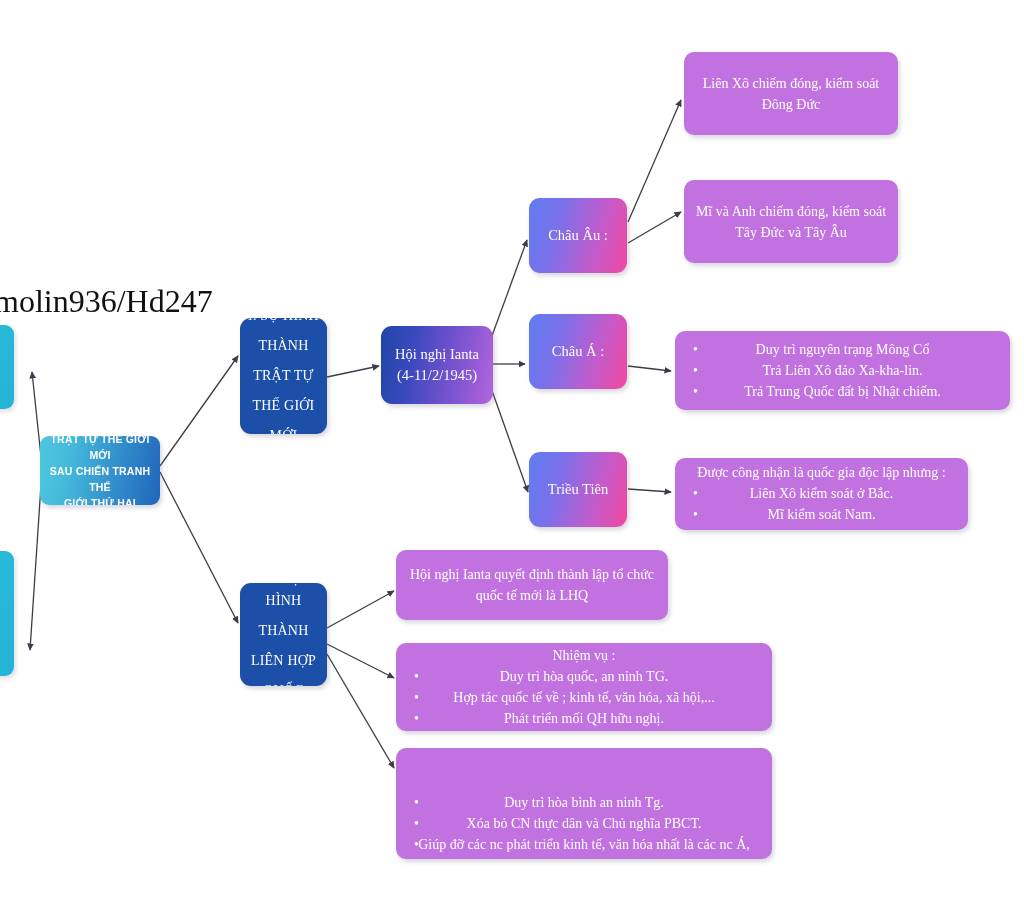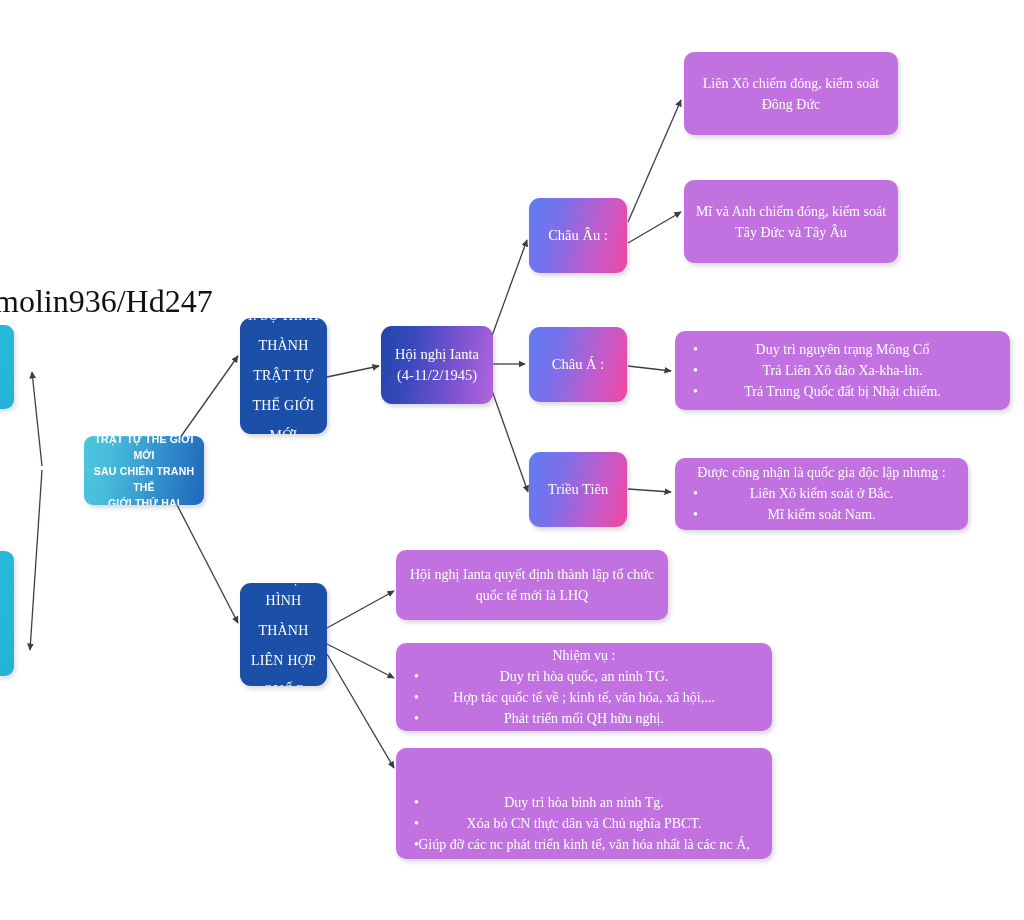--- a/index.html
+++ b/index.html
@@ -47,21 +47,20 @@
     white-space: nowrap;
   }
   
   .node-central {
     background: linear-gradient(100deg, #4fc6de 0%, #46bcdc 22%, #2f86c8 70%, #1f66bb 100%);
     font-weight: bold;
     font-size: 10.5px;
     letter-spacing: 0.2px;
     line-height: 16px;
     padding: 4px 6px;
-    margin-left: 44px;
   }
   
   .node-cyan {
     background: linear-gradient(110deg, #2bbcd9 0%, #24b3d6 100%);
     font-weight: bold;
     font-size: 10.5px;
     line-height: 16px;
     color: #1b4f96;
     padding: 4px 4px;
     box-shadow: 2px 3px 4px rgba(120,120,140,0.22);
@@ -211,21 +210,21 @@
 
   <div class="node node-grad-bp" style="left:381px; top:326px; width:112px; height:78px;">
     <span class="lbl">Hội nghị Ianta</span>
     <span class="lbl">(4-11/2/1945)</span>
   </div>
 
   <div class="node node-grad-ip" style="left:529px; top:198px; width:98px; height:75px;">
     <span class="lbl">Châu Âu :</span>
   </div>
 
-  <div class="node node-grad-ip" style="left:529px; top:327px; width:98px; height:75px;">
+  <div class="node node-grad-ip" style="left:529px; top:314px; width:98px; height:75px;">
     <span class="lbl">Châu Á :</span>
   </div>
 
   <div class="node node-grad-ip" style="left:529px; top:452px; width:98px; height:75px;">
     <span class="lbl">Triều Tiên</span>
   </div>
 
   <div class="node node-purple" style="left:684px; top:52px; width:214px; height:83px;">
     <span class="leaf-head">Liên Xô chiếm đóng, kiểm soát Đông Đức</span>
   </div>

